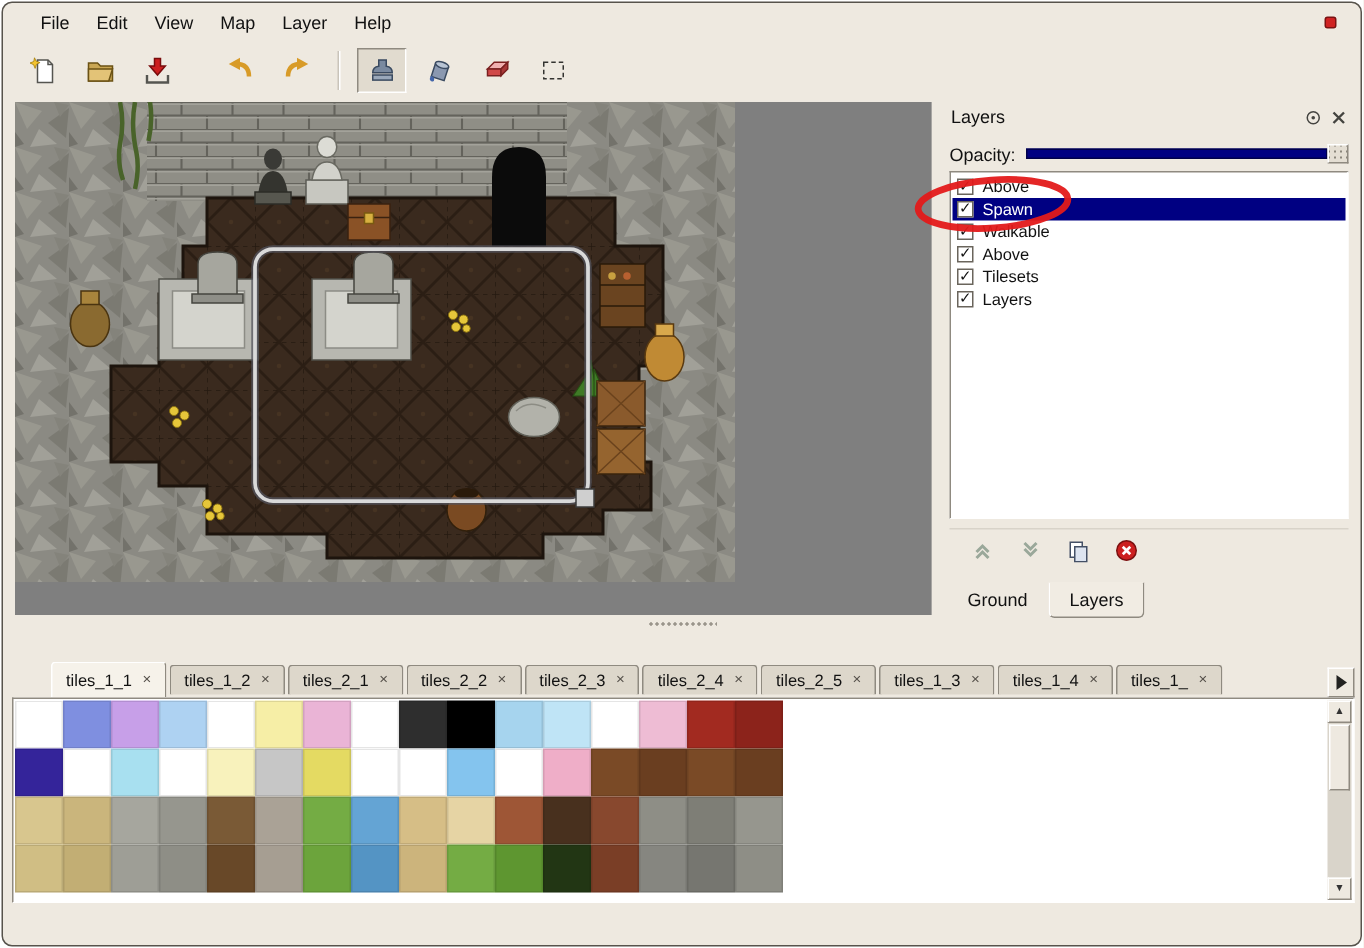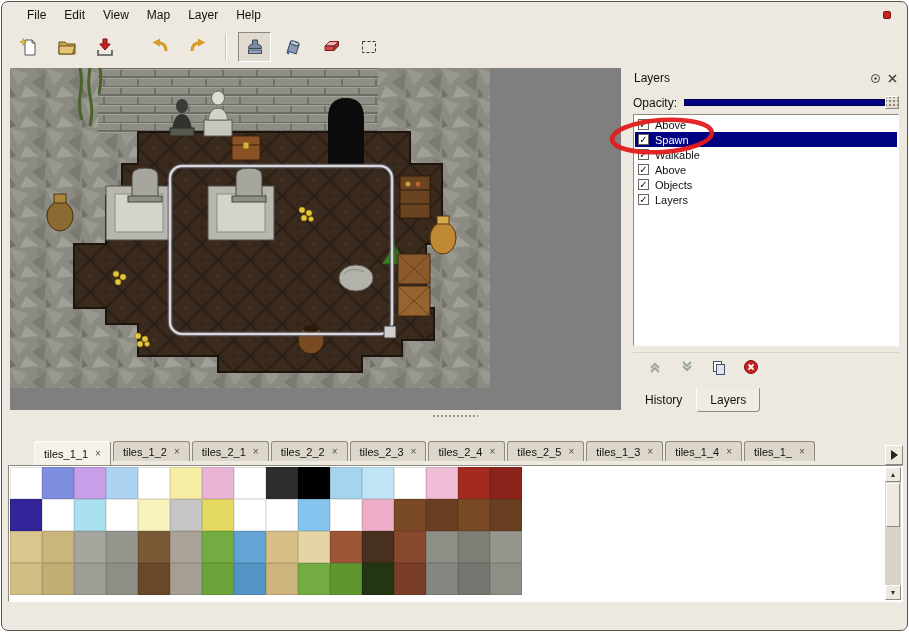--- a/index.html
+++ b/index.html
@@ -53,21 +53,21 @@
   .ptab { padding:4px 13px; font-size:12px; background:transparent; border:1px solid transparent; }
   .ptab.active { background:#f1ece3; border-color:#ffffff #8f8a80 #8f8a80 #ffffff;
     border-top-color:#f1ece3; border-radius:0 0 4px 4px; }
   
   .hsplit { position:absolute; left:4px; right:4px; top:410px; height:8px; display:flex; align-items:center; justify-content:center; }
   .grip-dots { width:46px; height:4px; background-image:radial-gradient(#9a958b 1px, transparent 1.2px); background-size:4px 4px; }
   
   .tilesets-panel { position:absolute; left:4px; top:418px; width:899px; height:184px; }
   .ts-tabrow { position:absolute; left:2px; right:2px; top:20px; height:25px;
     display:flex; align-items:flex-end; }
-  .ts-tabs { display:flex; align-items:flex-start; overflow:hidden; flex:1;padding-left:26px; }
+  .ts-tabs { display:flex; align-items:center; overflow:hidden; flex:1;padding-left:26px; }
   .ts-tab { height:20px; display:flex; align-items:center; gap:7px; padding:0 9px;
     font-size:11px; background:#ddd7cb; border:1px solid #8f8a80; border-bottom:none;
     border-radius:3px 3px 0 0; margin-right:2px; white-space:nowrap; }
   .ts-tab.active { background:#f6f2ea; height:24px; border-color:#ffffff #8f8a80 #f6f2ea #ffffff; }
   .ts-close { font-size:10px; color:#55504a; line-height:10px; }
   .tab-scroll { width:18px; height:20px; margin-left:2px; background:#eee9e0;
     border:1px solid; border-color:#ffffff #8f8a80 #8f8a80 #ffffff;
     display:flex; align-items:center; justify-content:center; padding:0; }
   .ts-content { position:absolute; left:2px; right:2px; top:45px; bottom:2px; background:#ffffff;
     border:1px solid; border-color:#8f8a80 #ffffff #ffffff #8f8a80; }
@@ -330,21 +330,21 @@
       <div class="layer-row">
         <span class="checkbox">✓</span>
         <span>Walkable</span>
       </div>
       <div class="layer-row">
         <span class="checkbox">✓</span>
         <span>Above</span>
       </div>
       <div class="layer-row">
         <span class="checkbox">✓</span>
-        <span>Objects</span>
+        <span>Tilesets</span>
       </div>
       <div class="layer-row">
         <span class="checkbox">✓</span>
         <span>Layers</span>
       </div>
     </div>
     <div class="layer-toolbar">
       <button class="ltb">
         <svg width="16" height="16">
             <path d="M4 9l4-4 4 4M4 13l4-4 4 4" stroke="#9aa89a" fill="none" stroke-width="2"></path>
@@ -362,21 +362,21 @@
           </svg>
       </button>
       <button class="ltb">
         <svg width="16" height="16">
             <circle cx="8" cy="8" r="6.5" fill="#cc2020" stroke="#7a1010"></circle>
             <path d="M5.5 5.5l5 5M10.5 5.5l-5 5" stroke="#ffffff" stroke-width="1.8"></path>
           </svg>
       </button>
     </div>
     <div class="panel-tabs">
-      <div class="ptab"><span>History</span></div>
+      <div class="ptab"><span>Ground</span></div>
       <div class="ptab active"><span>Layers</span></div>
     </div>
   </div>
 
   <div class="hsplit">
       <span class="grip-dots"></span>
     </div>
 
   <div class="tilesets-panel">
     <div class="ts-tabrow">

